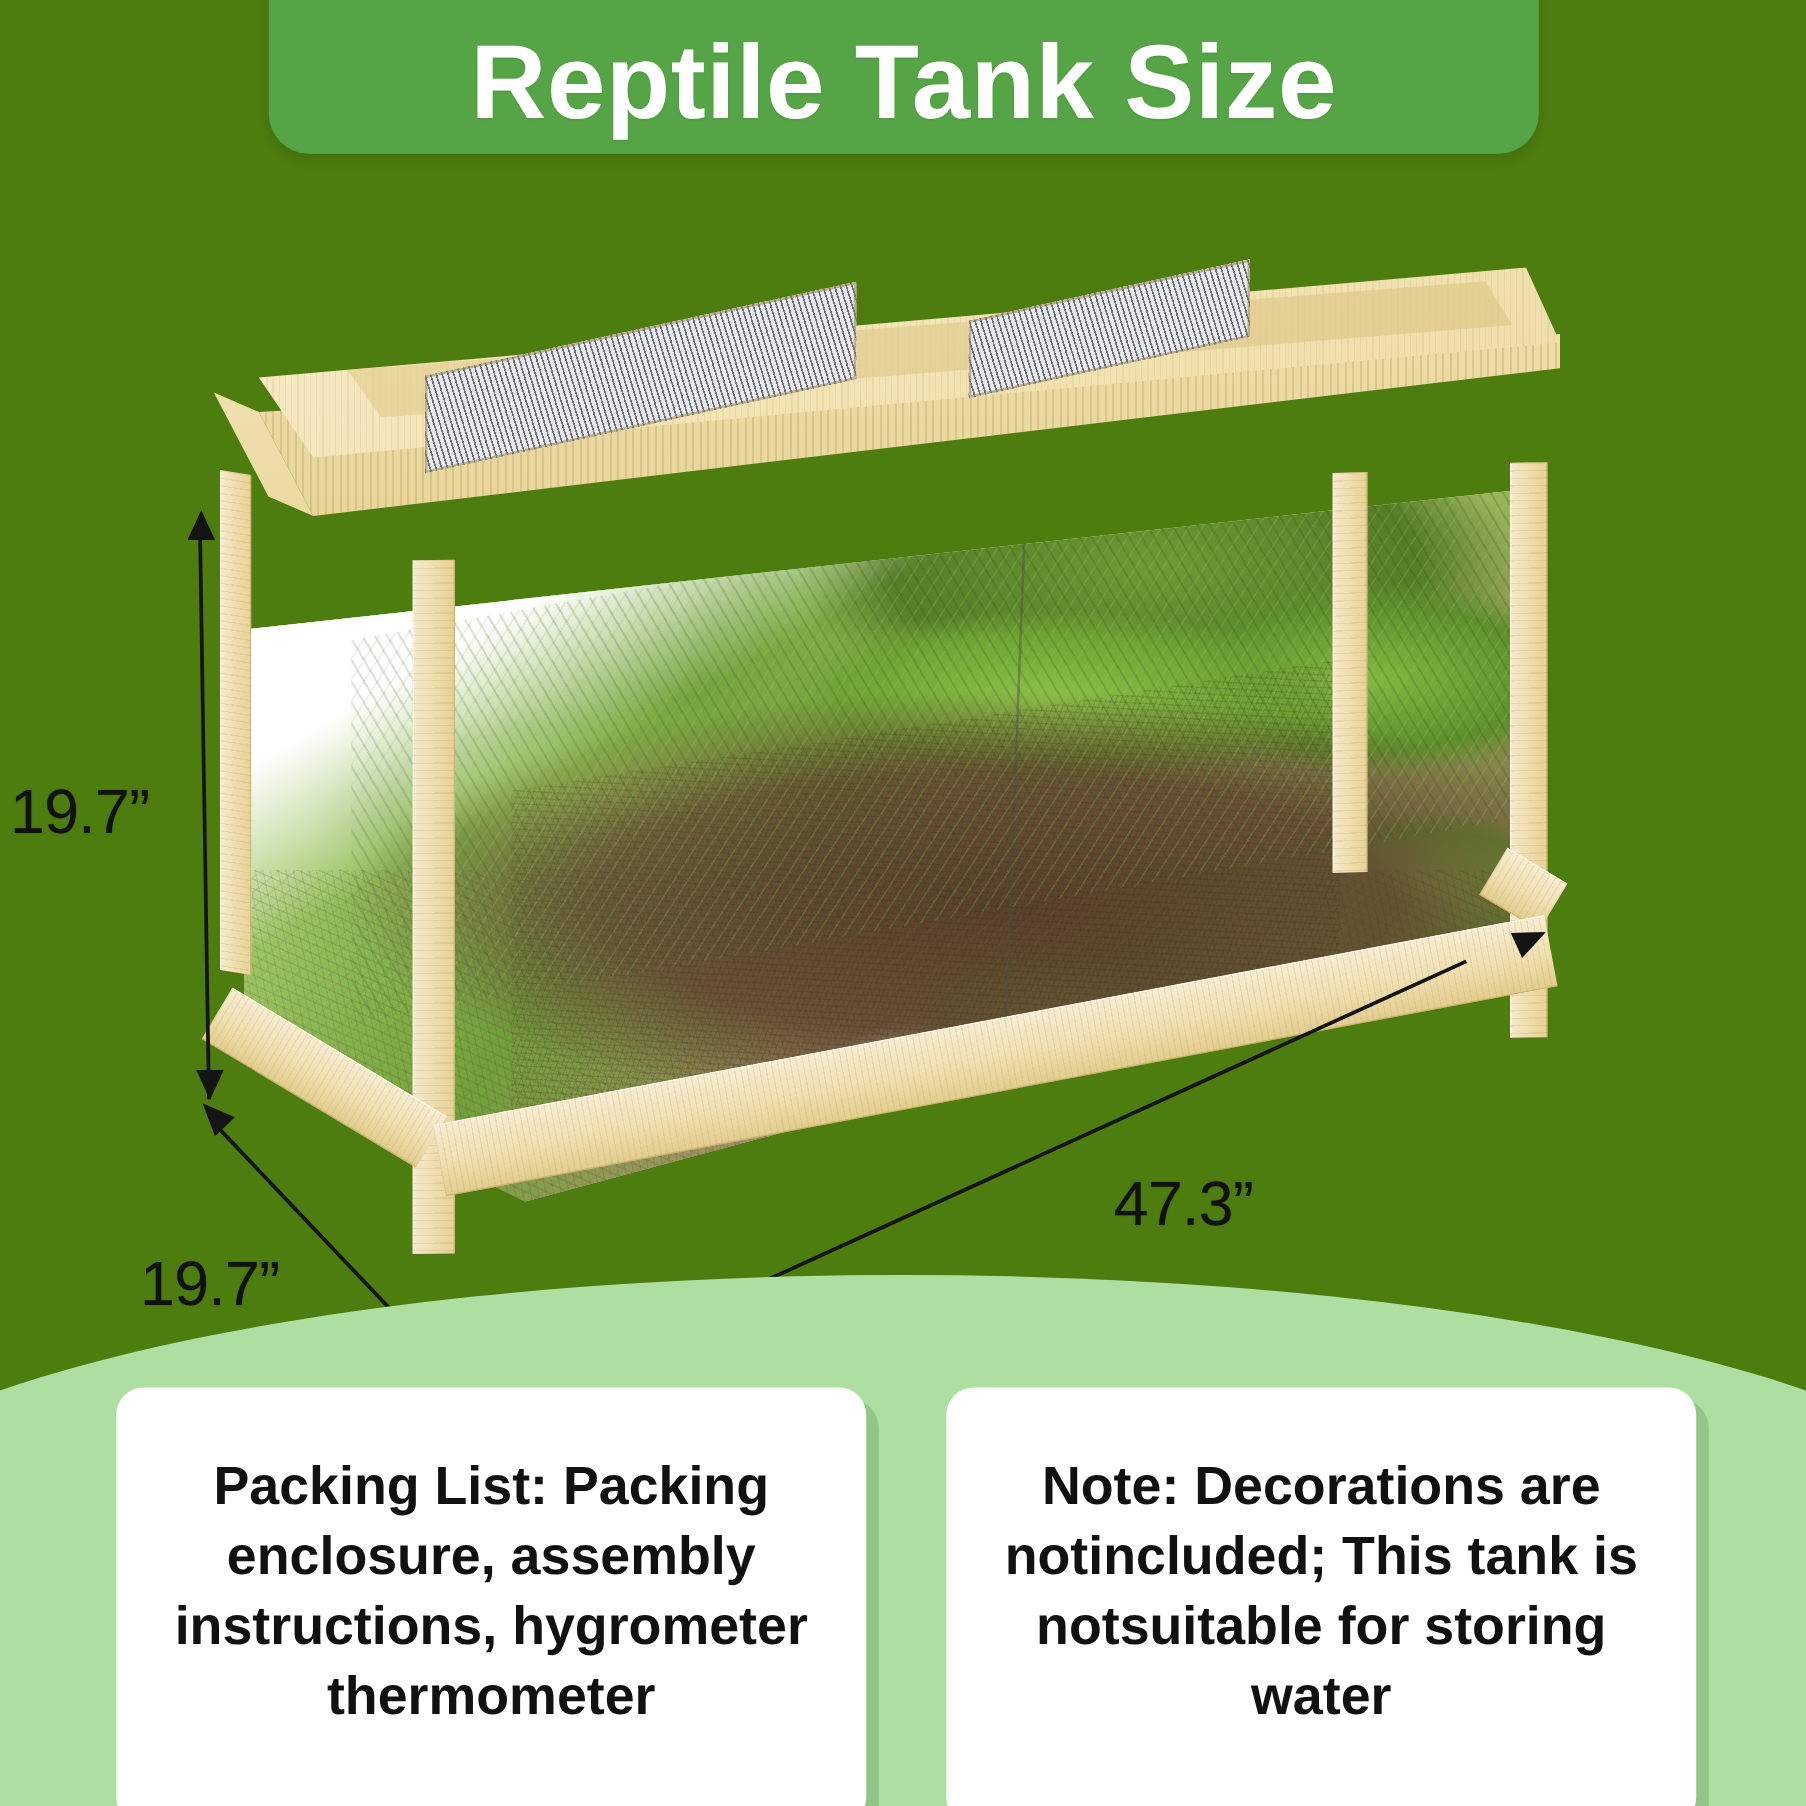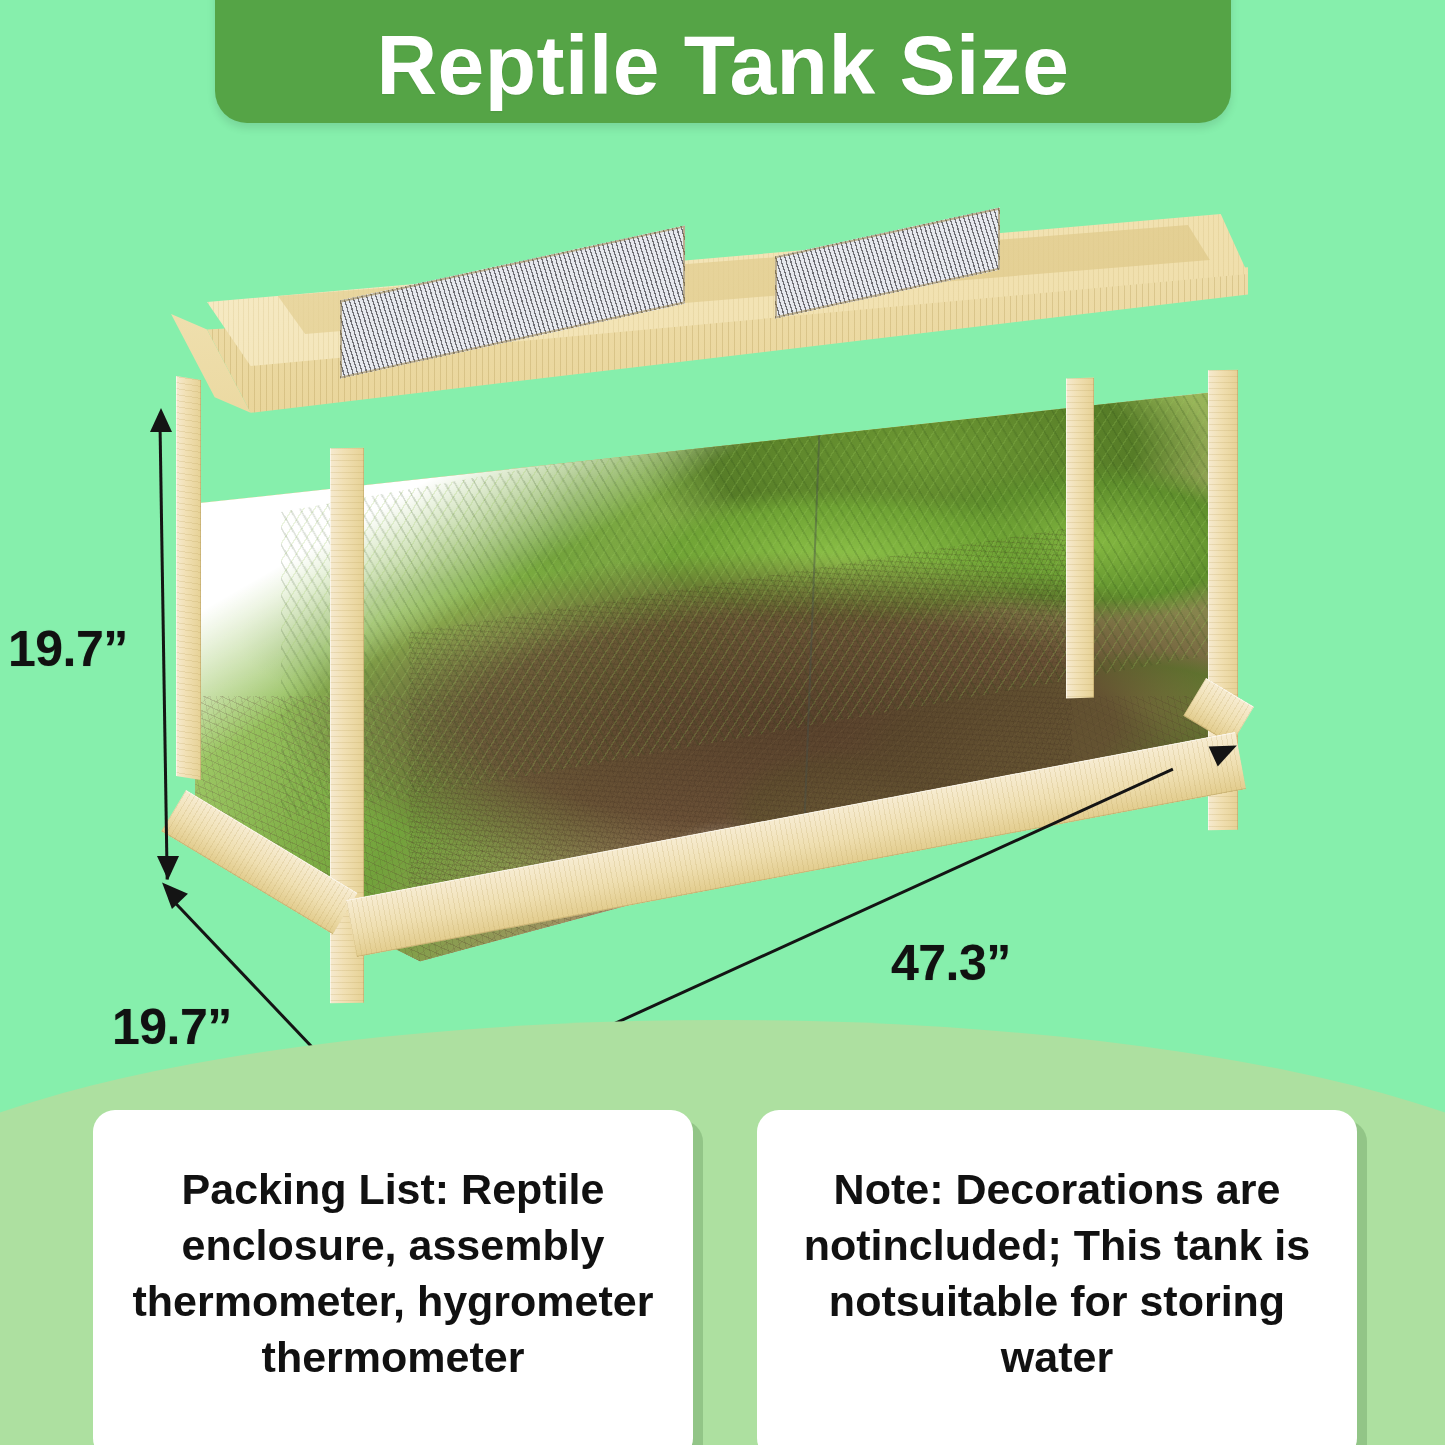--- a/index.html
+++ b/index.html
@@ -8,21 +8,21 @@
     padding: 0;
     background: #ffffff;
   }
   body {
     font-family: "Liberation Sans", sans-serif;
   }
   #page {
     position: relative;
     width: 1445px;
     height: 1445px;
-    background: #86efac;
+    background: #4d7c0f;
     overflow: hidden;
   }
 
   
   #title-banner {
     position: absolute;
     left: 215px;
     top: -40px;
     width: 1016px;
     height: 163px;
@@ -317,21 +317,21 @@
     transform-origin: left center;
   }
   .arrowhead {
     position: absolute;
     width: 0; height: 0;
   }
   .dim-label {
     position: absolute;
     color: #111111;
     font-size: 50px;
-    font-weight: bold;
+    font-weight: normal;
     font-stretch: condensed;
     letter-spacing: -0.5px;
     white-space: nowrap;
     text-shadow: 0 0 1px rgba(0,0,0,0.35);
   }
 
   
   #dim-height-line {
     left: 160px; top: 272px;
     width: 456px;
@@ -494,20 +494,20 @@
 
     <div class="dim-line" id="dim-length-line"></div>
     <div class="arrowhead" id="dim-length-head-bl"></div>
     <div class="arrowhead" id="dim-length-head-tr"></div>
     <div class="dim-label" id="dim-length-label">47.3”</div>
   </div>
 
   <div id="green-band"></div>
 
   <div class="info-card" id="card-packing">
-    <div class="card-text">Packing List: Reptile enclosure, assembly thermometer, hygrometer thermometer</div>
+    <div class="card-text">Packing List: Packing enclosure, assembly instructions, hygrometer thermometer</div>
   </div>
 
   <div class="info-card" id="card-note">
     <div class="card-text">Note: Decorations are notincluded; This tank is notsuitable for storing water</div>
   </div>
 
 </div>
 
 </body></html>

